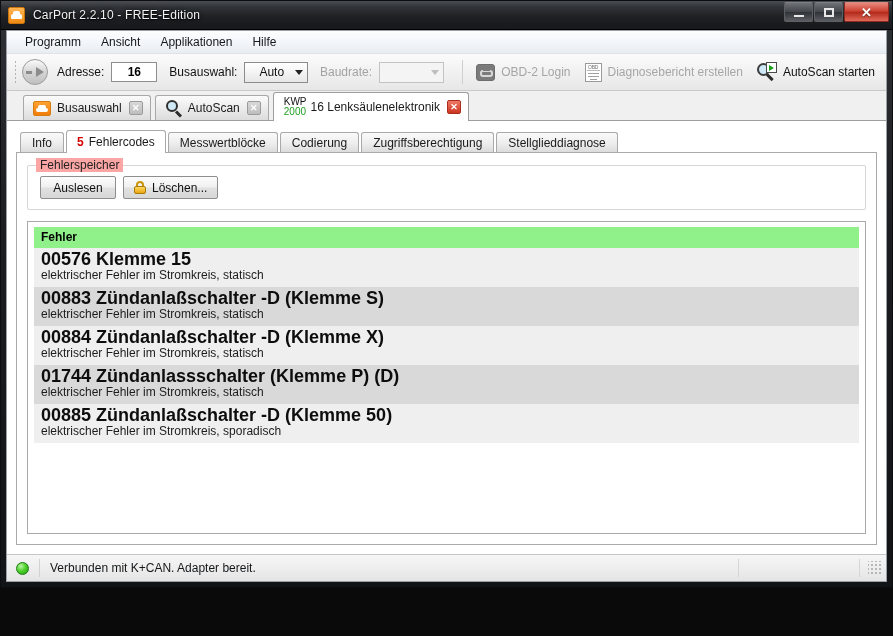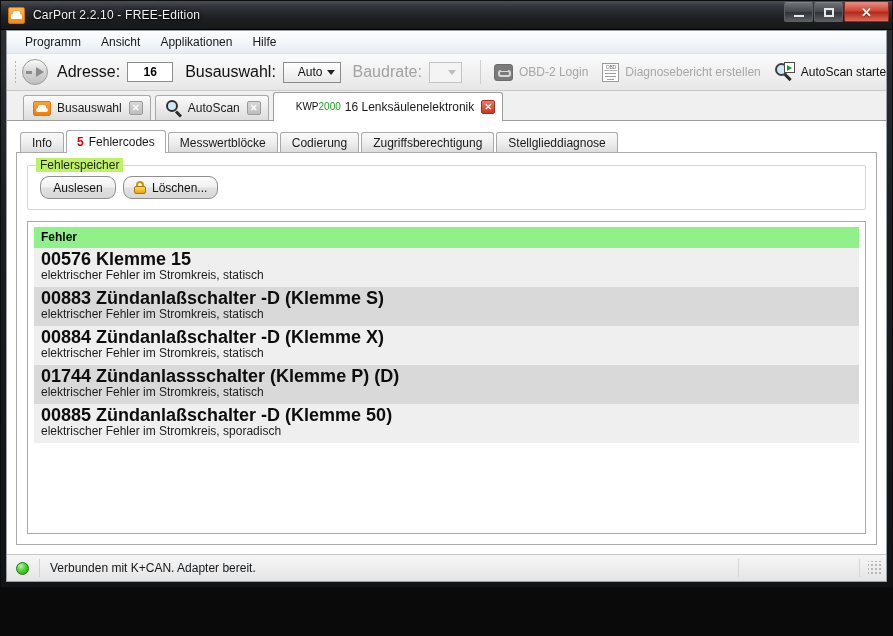--- a/index.html
+++ b/index.html
@@ -151,21 +151,21 @@
     width: 0; height: 0;
     border-top: 5px solid transparent;
     border-bottom: 5px solid transparent;
     border-left: 8px solid #8c8c8c;
     margin-left: 4px;
   }
   #arrow-btn .st {
     width: 6px; height: 3px; background: #8c8c8c; margin-left: -1px;
   }
   .tb-label {
-    font-size: 16px; color: #111; white-space: nowrap; margin-right: 7px;
+    font-size: 12px; color: #111; white-space: nowrap; margin-right: 7px;
   }
   .tb-label.disabled { color: #a2a2a2; }
   #addr-input {
     width: 46px; height: 20px;
     box-sizing: border-box;
     border: 1px solid #8e8e8e;
     background: #fff;
     font-family: "Liberation Sans", sans-serif;
     font-size: 12px; font-weight: bold; color: #000;
     text-align: center;
@@ -331,22 +331,22 @@
     position: absolute; left: 1px; top: 0;
     width: 12px; height: 12px; border-radius: 50%;
     border: 2px solid #2f2f2f; box-sizing: border-box; background: #cfe8f5;
   }
   .ico-mag .handle {
     position: absolute; left: 11px; top: 10px;
     width: 7px; height: 3px; background: #2b2b2b;
     transform: rotate(45deg); transform-origin: left center;
   }
   .kwp {
-    display: flex; flex-direction: row; justify-content: center;
-    line-height: 10px; flex: 0 0 auto; margin-right: 4px; margin-left: 12px;
+    display: flex; flex-direction: column; justify-content: center;
+    line-height: 10px; flex: 0 0 auto; margin-right: 4px;
   }
   .kwp .k1 { font-size: 10px; color: #111; }
   .kwp .k2 { font-size: 10px; color: #21a021; }
 
   
   #page {
     flex: 1 1 auto;
     background: #ffffff;
     padding: 8px 9px 9px 9px;
     display: flex;
@@ -400,30 +400,30 @@
     border: 1px solid #d6d6d6;
     border-radius: 2px;
     padding: 10px 10px 10px 12px;
     margin: 4px 2px 0 2px;
     position: relative;
     flex: 0 0 auto;
     background: #fff;
   }
   #groupbox > .gb-title {
     position: absolute; top: -8px; left: 8px;
-    background: #bef264; padding: 0 4px;
+    background: #fca5a5; padding: 0 4px;
     font-size: 12px; color: #222;
   }
   .btnrow { display: flex; align-items: center; gap: 7px; }
   .btn {
     height: 23px; box-sizing: border-box;
     min-width: 76px;
     padding: 0 10px;
     border: 1px solid #8e8e8e;
-    border-radius: 9px;
+    border-radius: 2px;
     background: linear-gradient(180deg,#fcfcfc 0%,#f0f0f0 48%,#e1e1e1 52%,#d7d7d7 100%);
     font-size: 12px; color: #111;
     display: flex; align-items: center; justify-content: center;
     font-family: "Liberation Sans", sans-serif;
     white-space: nowrap;
   }
   .btn .lock {
     width: 12px; height: 13px; position: relative; margin-right: 6px; flex: 0 0 auto;
   }
   .btn .lock .body {

